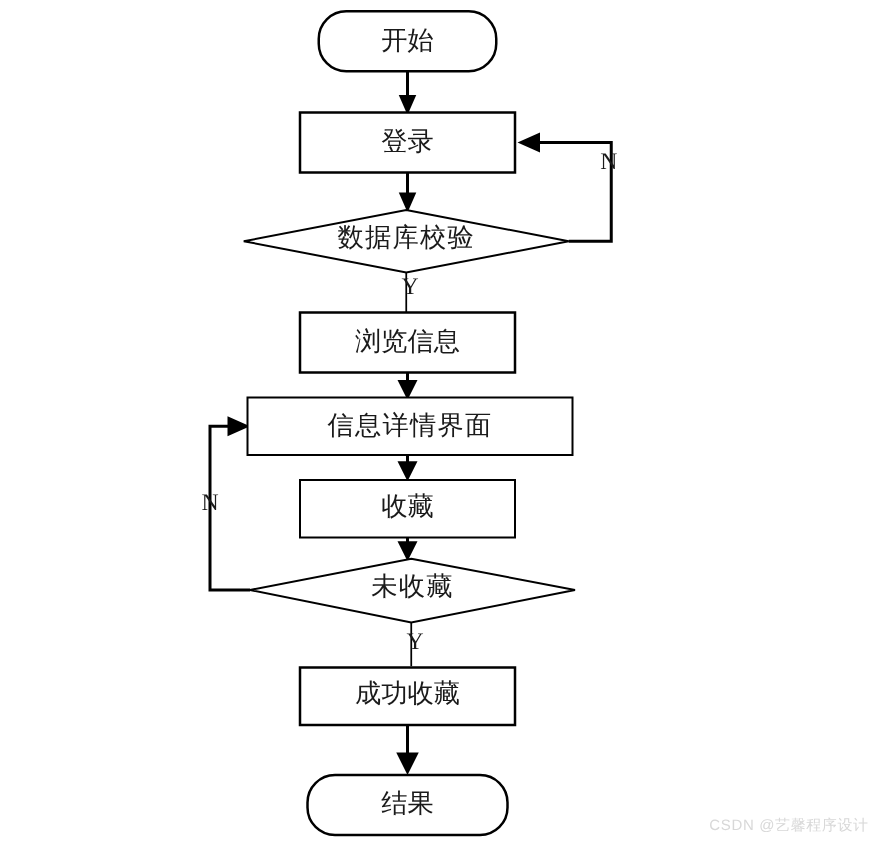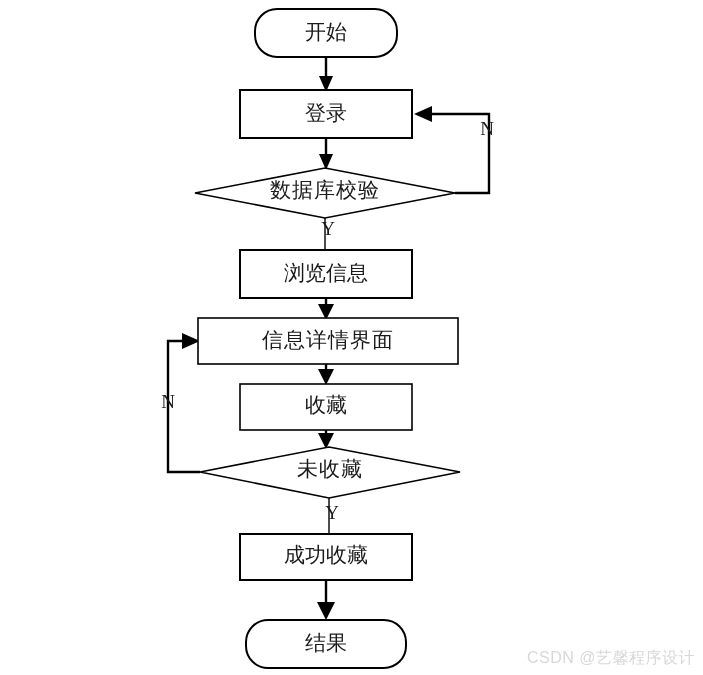--- a/index.html
+++ b/index.html
@@ -55,21 +55,21 @@
     font-size: 19px;
     fill: #1a1a1a;
     text-anchor: middle;
     dominant-baseline: middle;
   }
   .watermark {
     position: absolute;
     right: 8px;
     bottom: 6px;
     font-family: "Liberation Sans", "DejaVu Sans", sans-serif;
-    font-size: 16px;
+    font-size: 12px;
     color: #d8d8d8;
     letter-spacing: 0.5px;
     white-space: nowrap;
     user-select: none;
     text-align: right;
   }
 </style>
 </head>
 <body>
 

